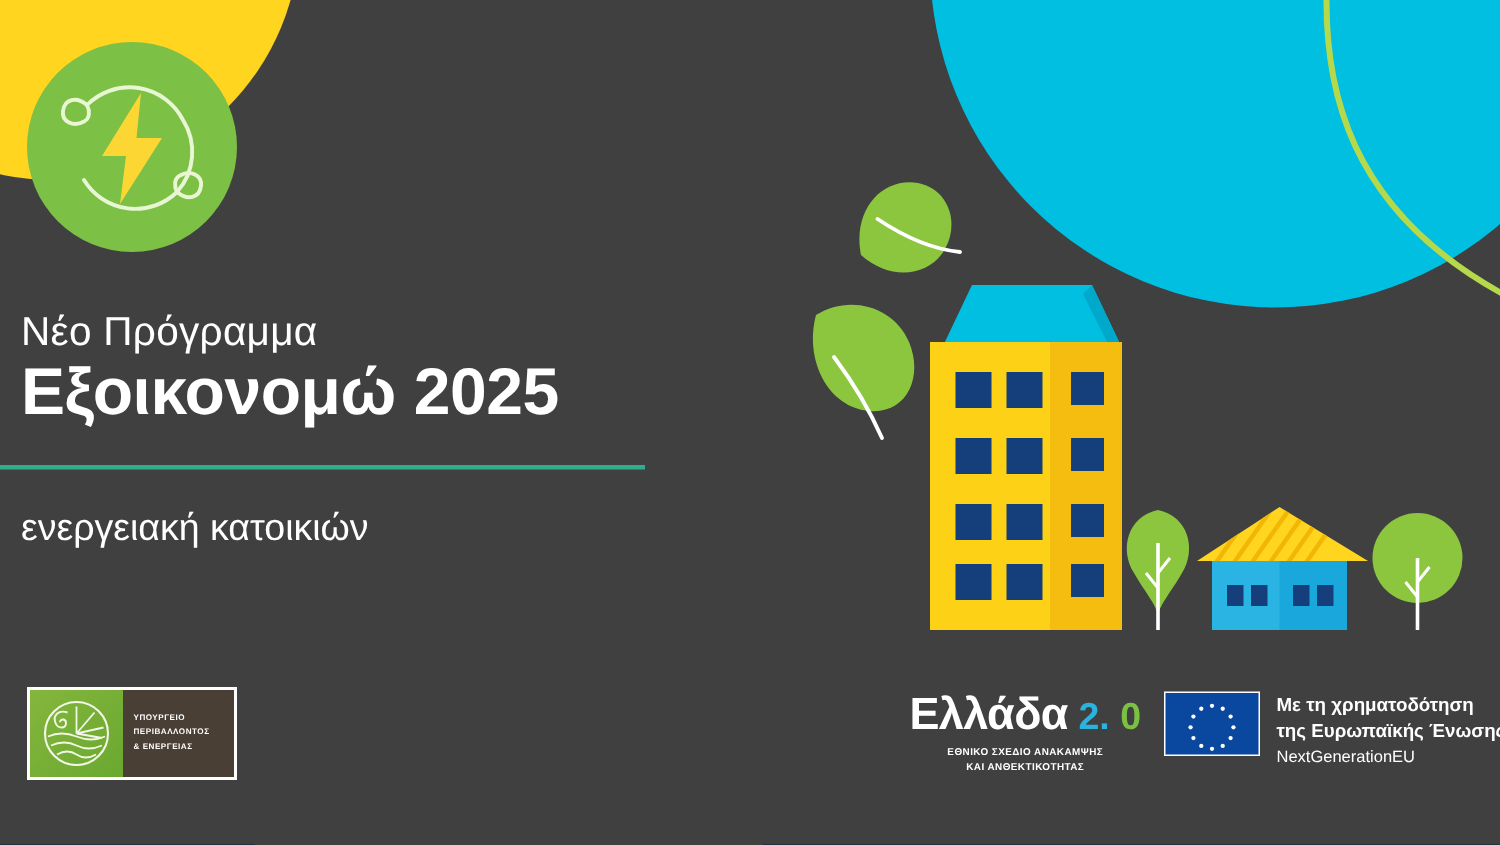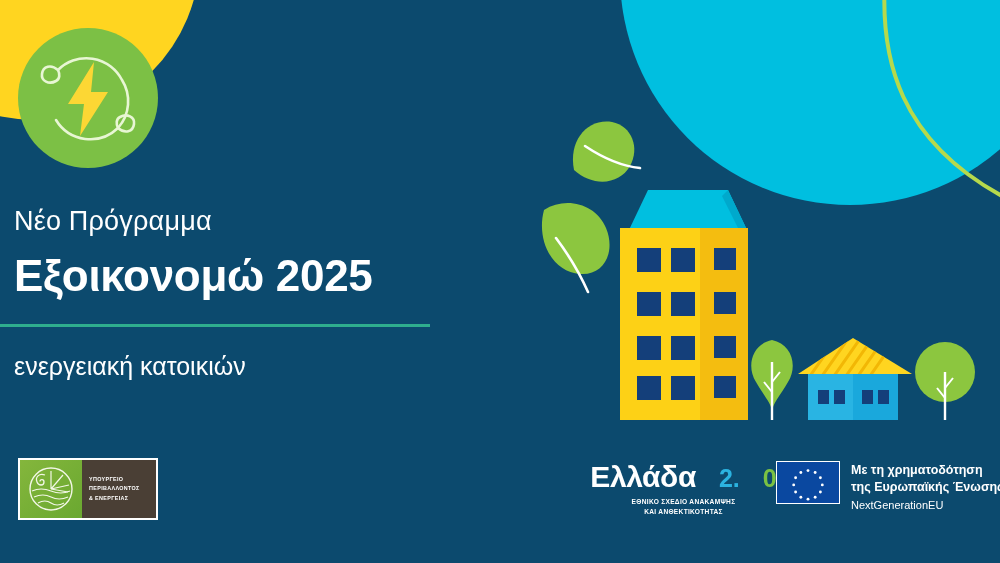--- a/index.html
+++ b/index.html
@@ -6,21 +6,21 @@
   * { margin:0; padding:0; box-sizing:border-box; }
   html,body { background:#0b2545; }
   body {
     font-family:"Liberation Sans","DejaVu Sans",sans-serif;
     display:flex; align-items:flex-start; justify-content:flex-start;
   }
   #banner {
     position:relative;
     width:1000px; height:563px;
     overflow:hidden;
-    background:#0c4a6e;
+    background:#404040;
   }
   .layer { position:absolute; inset:0; }
   svg.layer { display:block; width:1000px; height:563px; }
 
   
   .blob-yellow {
     position:absolute; left:-130px; top:-210px;
     width:330px; height:330px; border-radius:50%;
     background:#ffd520;
   }
@@ -47,21 +47,21 @@
     font-weight:400;
     letter-spacing:.2px;
     line-height:1.2;
   }
   .headline {
     color:#ffffff;
     font-size:44px;
     font-weight:bold;
     letter-spacing:-.3px;
     line-height:1.15;
-    margin-top:14px;
+    margin-top:0;
   }
   .rule {
     width:430px; height:3px;
     background:#2fae8e;
     margin-top:22px;
     margin-left:-14px;
   }
   .subline {
     color:#ffffff;
     font-size:25px;
@@ -97,21 +97,21 @@
     white-space:nowrap;
   }
 
   
   .ellada-logo {
     position:absolute; left:596px; top:460px;
     width:175px;
     text-align:center;
   }
   .ellada-row {
-    display:flex; align-items:baseline; justify-content:center; gap:23px;
+    display:flex; align-items:baseline; justify-content:center; gap:7px;
   }
   .ellada-name {
     color:#ffffff;
     font-size:30px;
     font-weight:bold;
     letter-spacing:-.4px;
   }
   .ellada-two { color:#2bb3e0; font-size:25px; font-weight:bold; }
   .ellada-zero { color:#7ac143; font-size:25px; font-weight:bold; }
   .ellada-sub {

